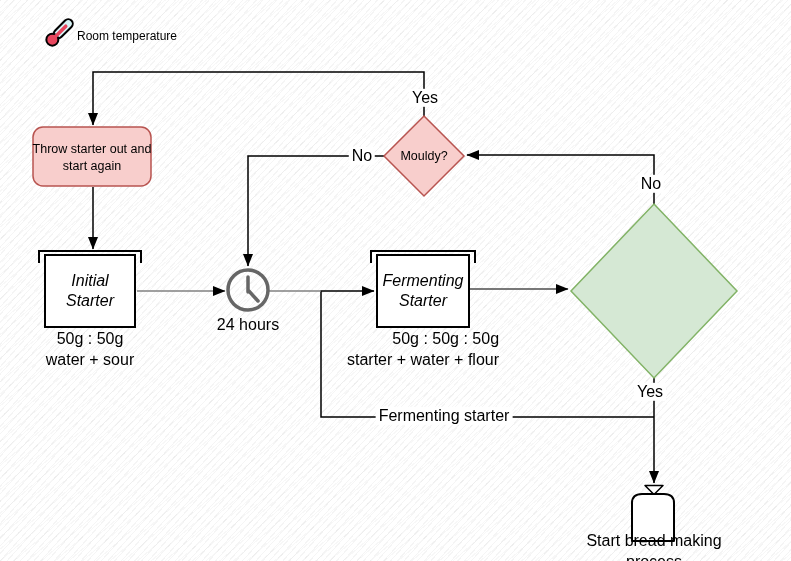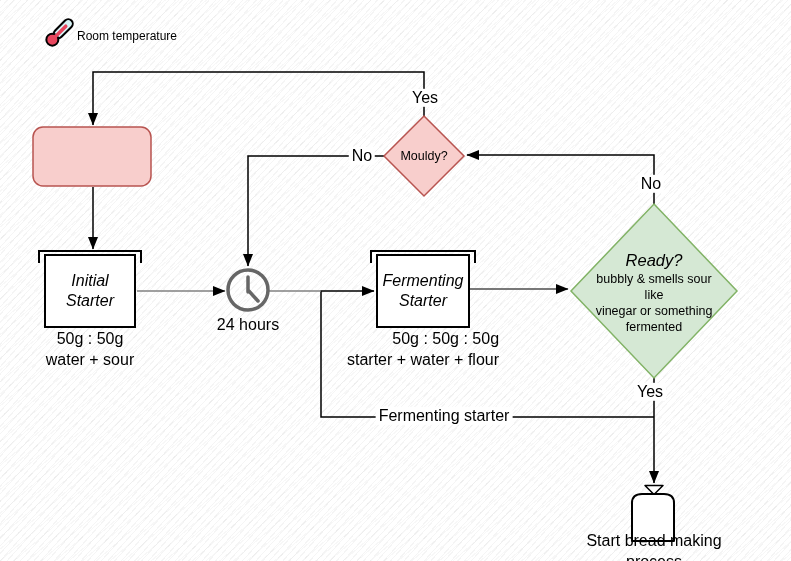--- a/index.html
+++ b/index.html
@@ -67,41 +67,37 @@
 
     <g transform="translate(58,34) rotate(45)">
       <rect x="-4.5" y="-19" width="9" height="23" rx="4.5" stroke="#000" stroke-width="2" fill="#d8f3f6"></rect>
       <circle cx="0" cy="8" r="6" stroke="#000" stroke-width="2" fill="#e8465e"></circle>
       <path d="M0,6 L0,-11" stroke-width="3.5" stroke-linecap="round" stroke="#e8465e"></path>
     </g>
   </svg>
 
   <div class="lbl-left" style="left:77px;top:29px;text-align:right;">Room temperature</div>
 
+  <div class="lbl node-text" style="left:92px;top:157px;">Throw starter out and
+start again</div>
 
   <div class="lbl node-text" style="left:424px;top:156px;">Mouldy?</div>
 
   <div class="lbl node-title" style="left:90px;top:291px;">Initial
 Starter</div>
   <div class="lbl" style="left:90px;top:349px;">50g : 50g
 water + sour</div>
 
   <div class="lbl" style="left:248px;top:325px;">24 hours</div>
 
   <div class="lbl node-title" style="left:423px;top:291px;">Fermenting
 Starter</div>
   <div class="lbl" style="left:423px;top:349px;text-align:right;">50g : 50g : 50g
 starter + water + flour</div>
 
-  <div class="ready-wrap" style="left:654px;top:293px;">
-    <div class="ready-title">Ready?</div>
-    <div class="ready-sub">bubbly &amp; smells sour like
-vinegar or something
-fermented</div>
-  </div>
 
   <div class="lbl" style="left:654px;top:551px;">Start bread making process</div>
 
   <div class="lbl edge-lbl" style="left:425px;top:98px;">Yes</div>
   <div class="lbl edge-lbl" style="left:362px;top:156px;">No</div>
   <div class="lbl edge-lbl" style="left:651px;top:184px;">No</div>
   <div class="lbl edge-lbl" style="left:650px;top:392px;">Yes</div>
   <div class="lbl edge-lbl" style="left:444px;top:416px;">Fermenting starter</div>
 
 </div>

